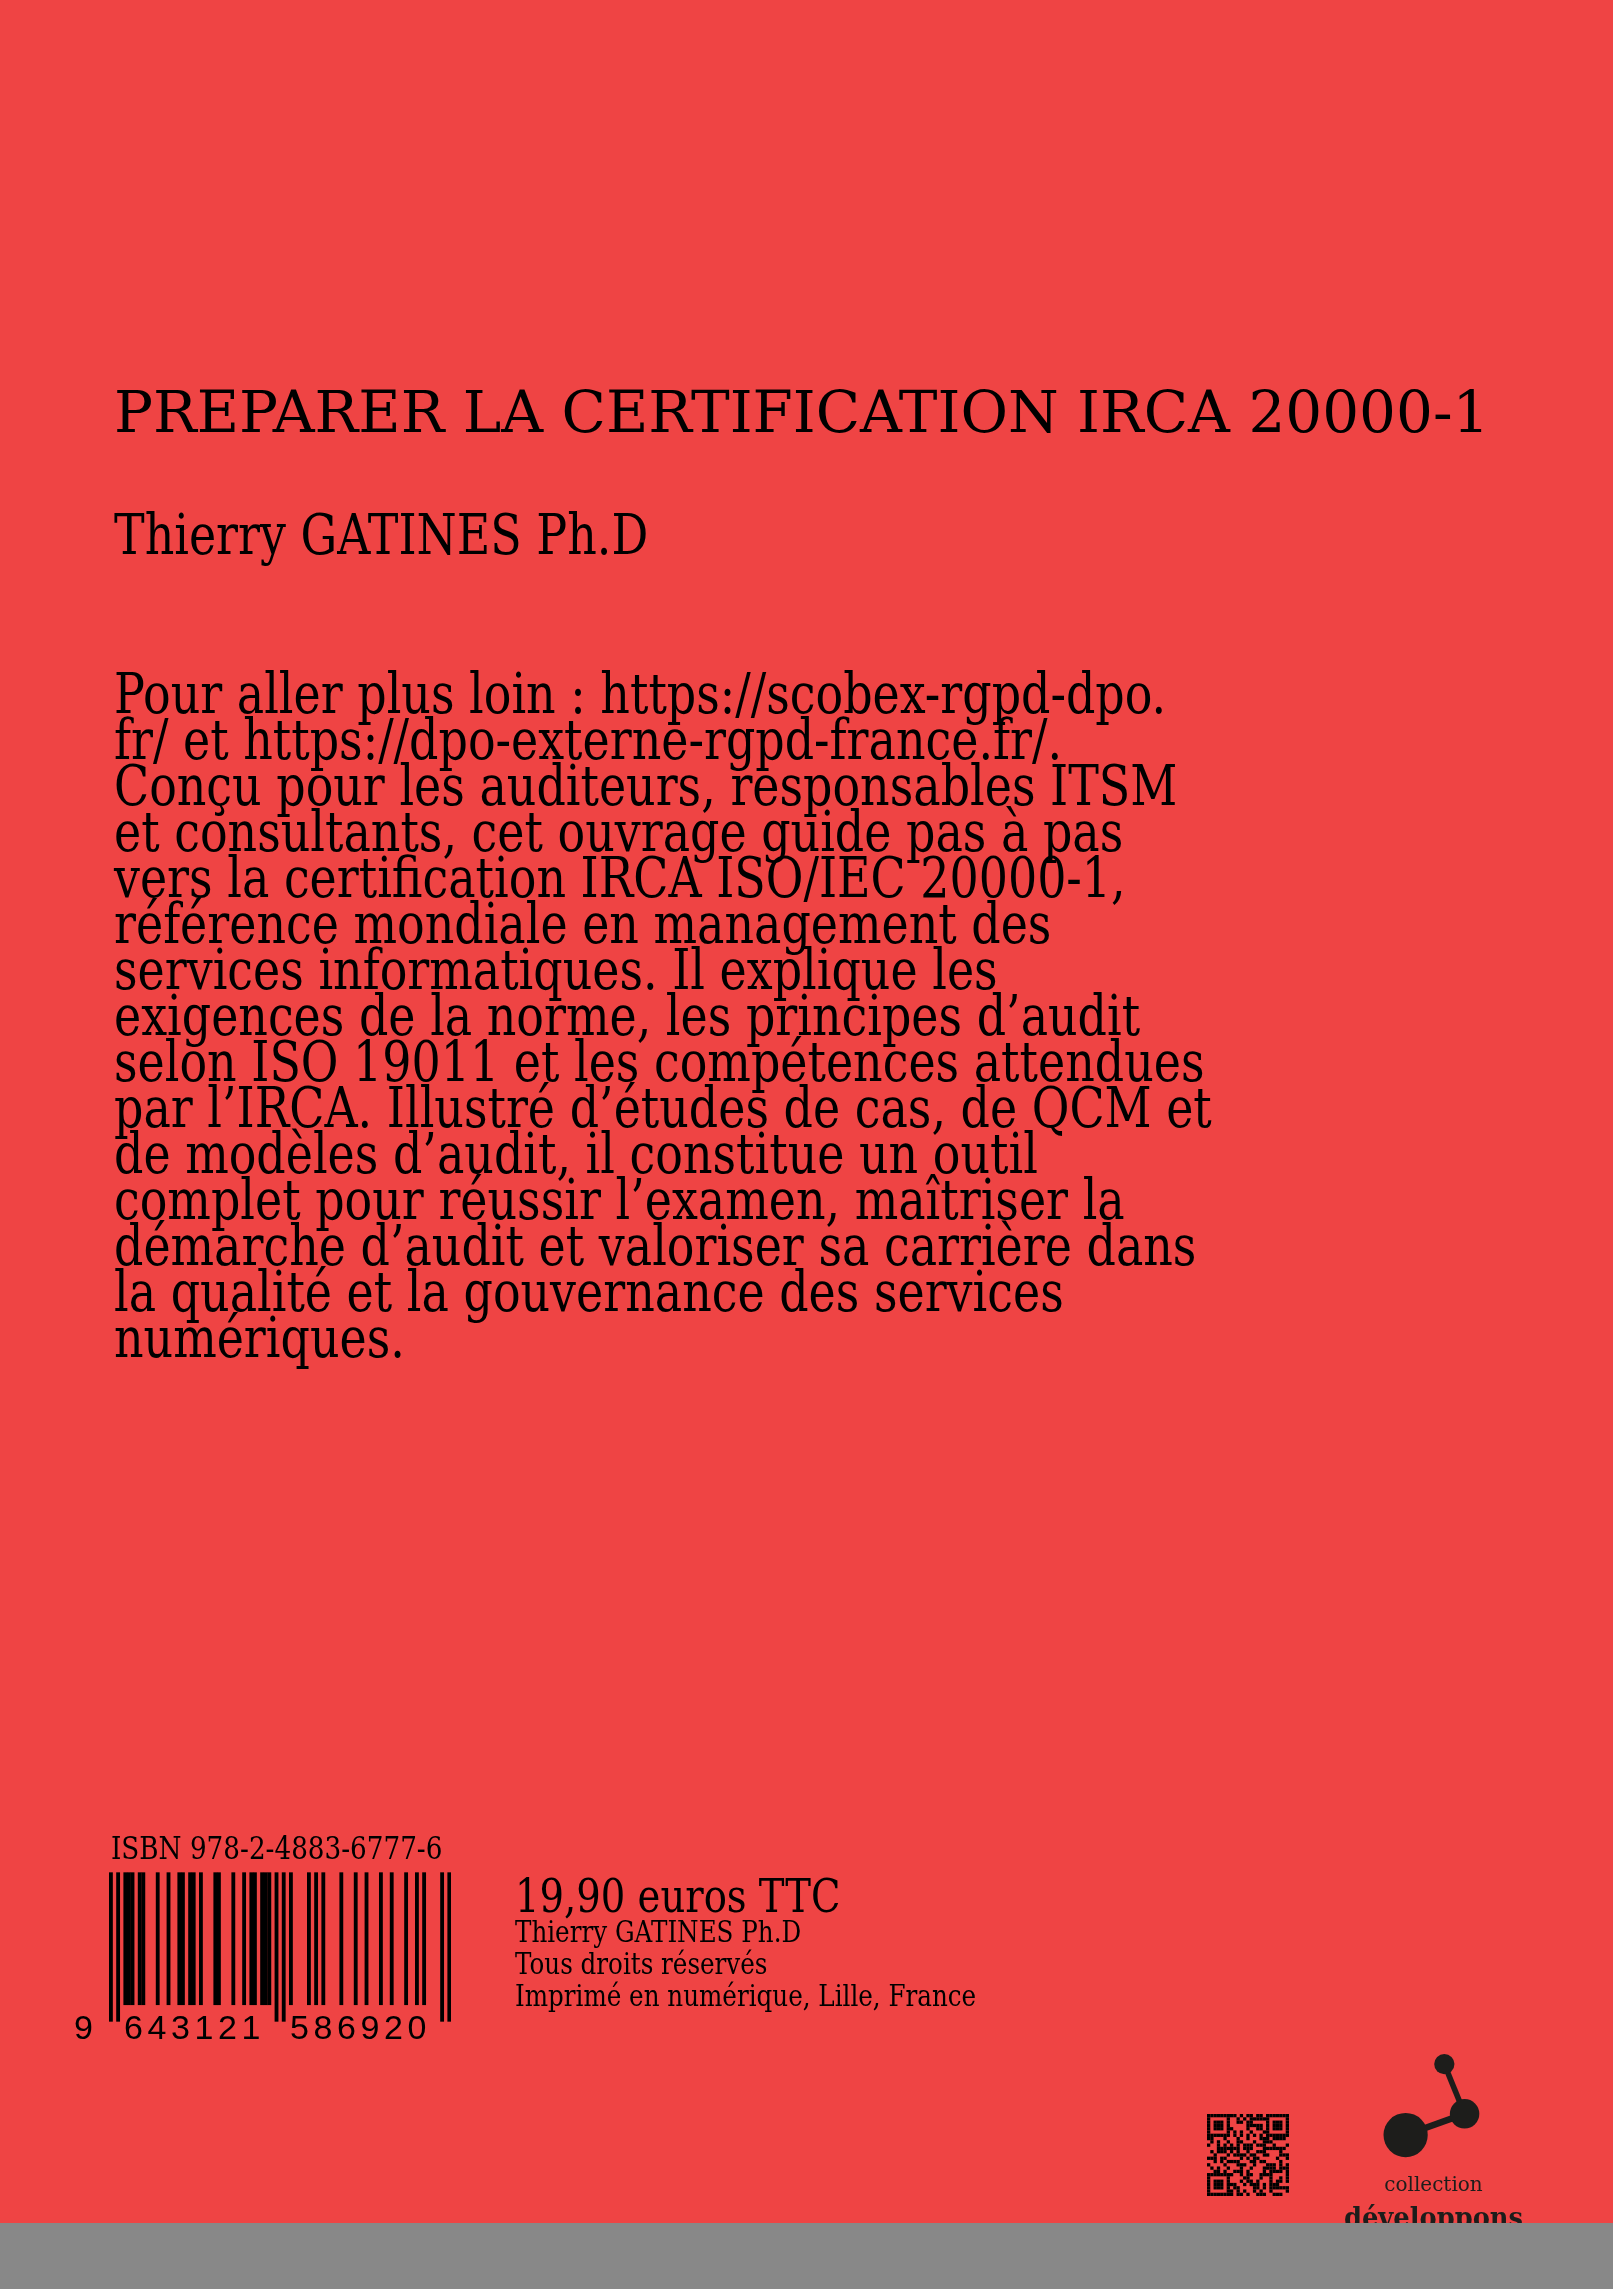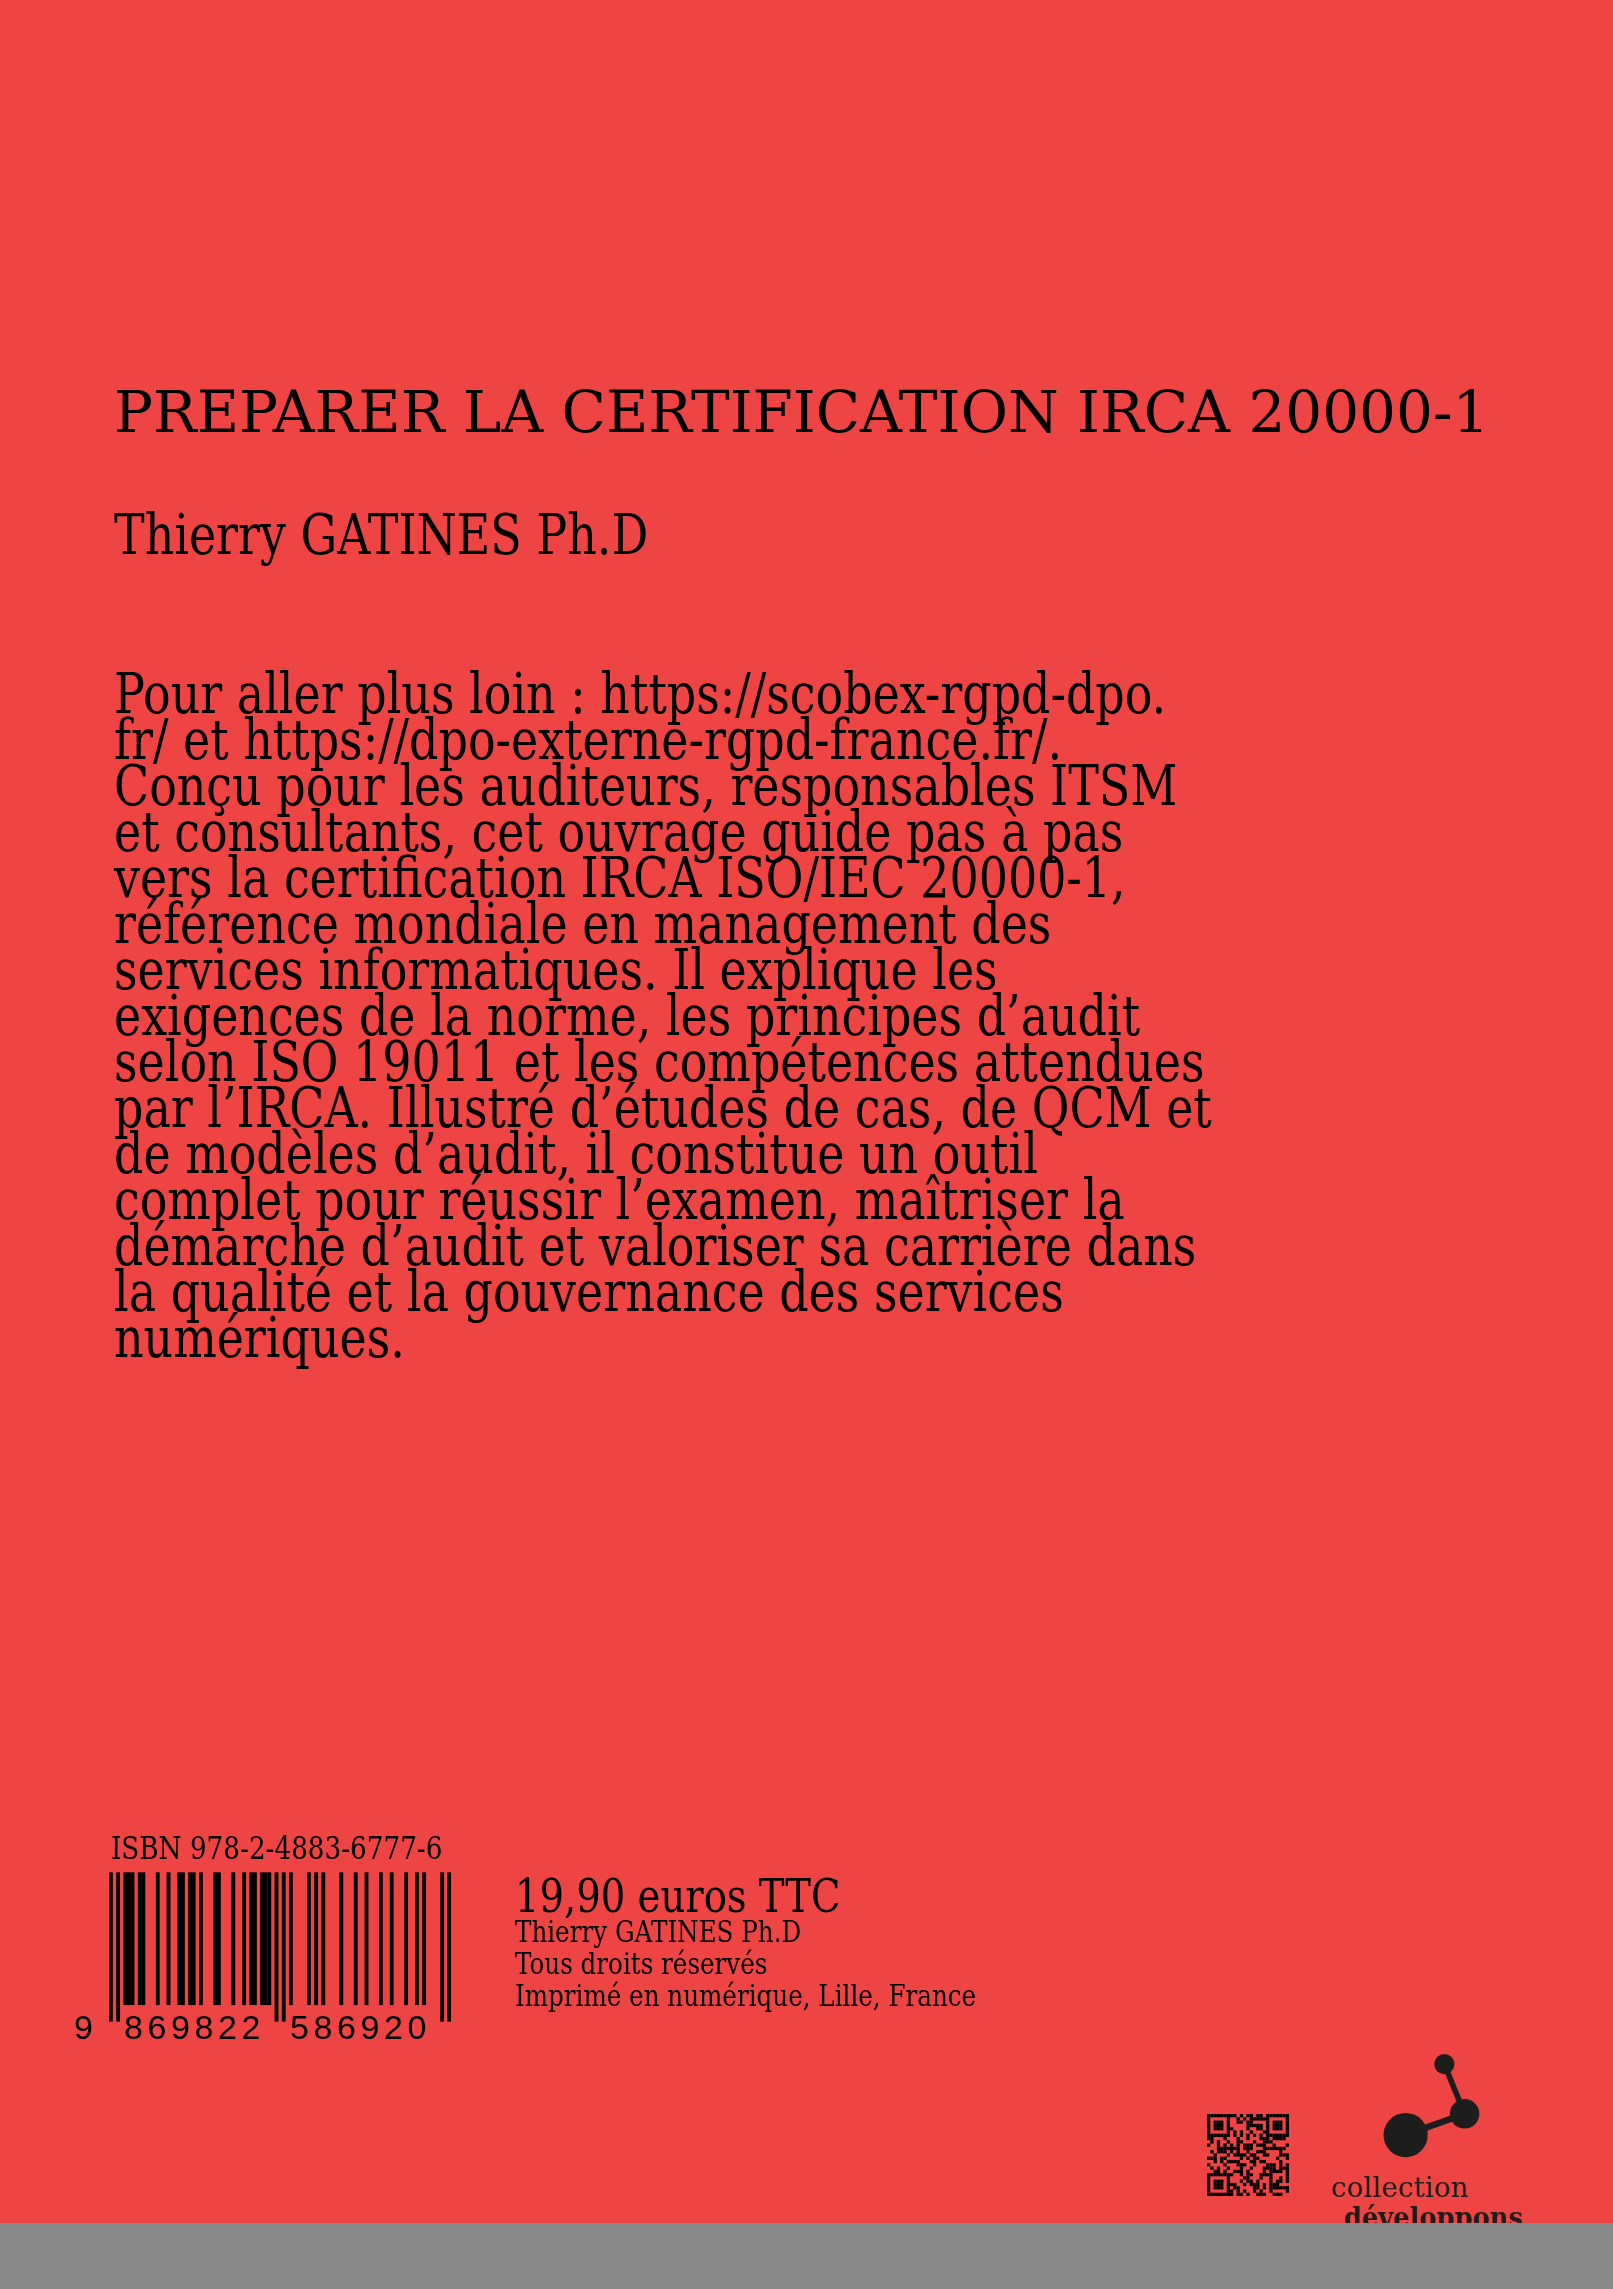--- a/index.html
+++ b/index.html
@@ -45,21 +45,21 @@
     font-size:47px;line-height:1;
   }
   .imprint{
     left:515px;top:1916px;
     font-size:30px;line-height:32px;
   }
   .qr-svg{left:1207px;top:2114px;}
   .logo-svg{left:1329px;top:2030px;}
   .collection-label{
     left:1331px;top:2174px;width:205px;
-    font-size:28px;line-height:1;
+    font-size:20px;line-height:1;text-align:center;
     color:#1d1d1b;
   }
   .collection-name{
     left:1331px;top:2204px;width:205px;
     font-size:28px;line-height:1;text-align:center;
     font-weight:bold;color:#1d1d1b;
     transform:scaleX(0.92);transform-origin:50% 0;
   }
 </style>
 </head>
@@ -127,21 +127,21 @@
       <rect x="292.89" y="0" width="4.16" height="144" fill="#000000"></rect>
       <rect x="304.61" y="0" width="4.16" height="144" fill="#000000"></rect>
       <rect x="320.23" y="0" width="4.16" height="144" fill="#000000"></rect>
       <rect x="331.95" y="0" width="4.16" height="144" fill="#000000"></rect>
       <rect x="339.76" y="0" width="4.16" height="144" fill="#000000"></rect>
       <rect x="359.28" y="0" width="4.16" height="162" fill="#000000"></rect>
       <rect x="367.09" y="0" width="4.16" height="162" fill="#000000"></rect>
     </svg>
 
   <div class="abs bc-digit bc-first nowrap">9</div>
-  <div class="abs bc-digit bc-g1 nowrap">869822</div>
+  <div class="abs bc-digit bc-g1 nowrap">643121</div>
   <div class="abs bc-digit bc-g2 nowrap">586920</div>
 
   <div class="abs price nowrap condx">19,90 euros TTC</div>
 
   <div class="abs imprint condx">
     <div class="nowrap">Thierry GATINES Ph.D</div>
     <div class="nowrap">Tous droits réservés</div>
     <div class="nowrap">Imprimé en numérique, Lille, France</div>
   </div>
 

